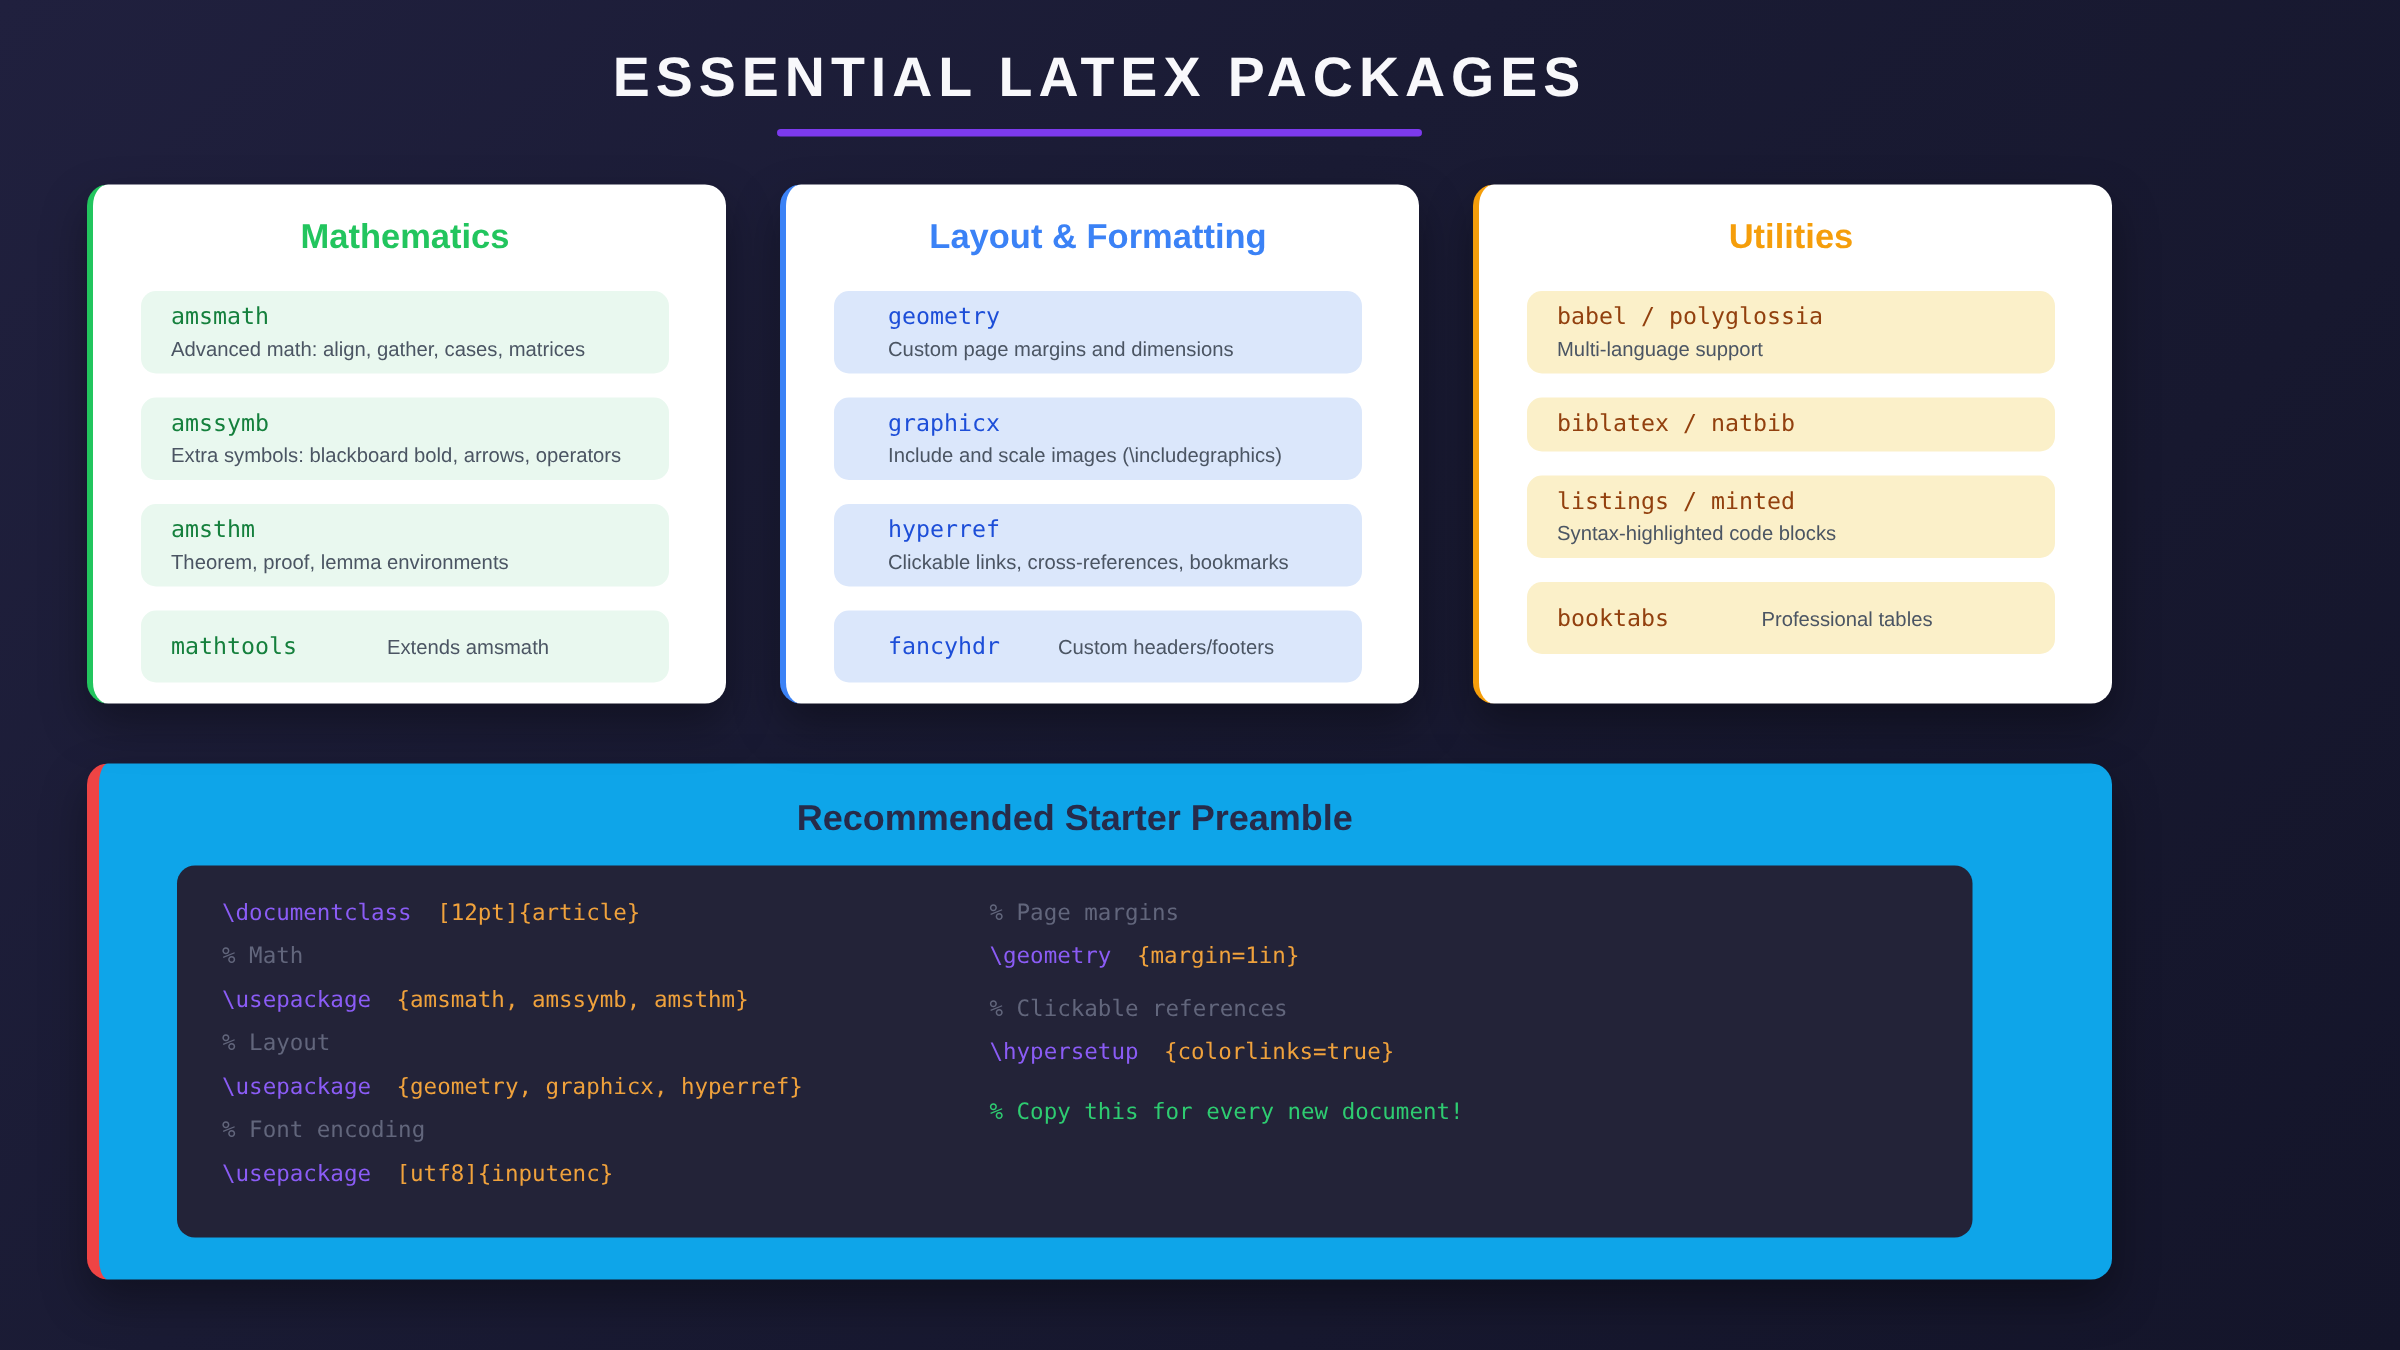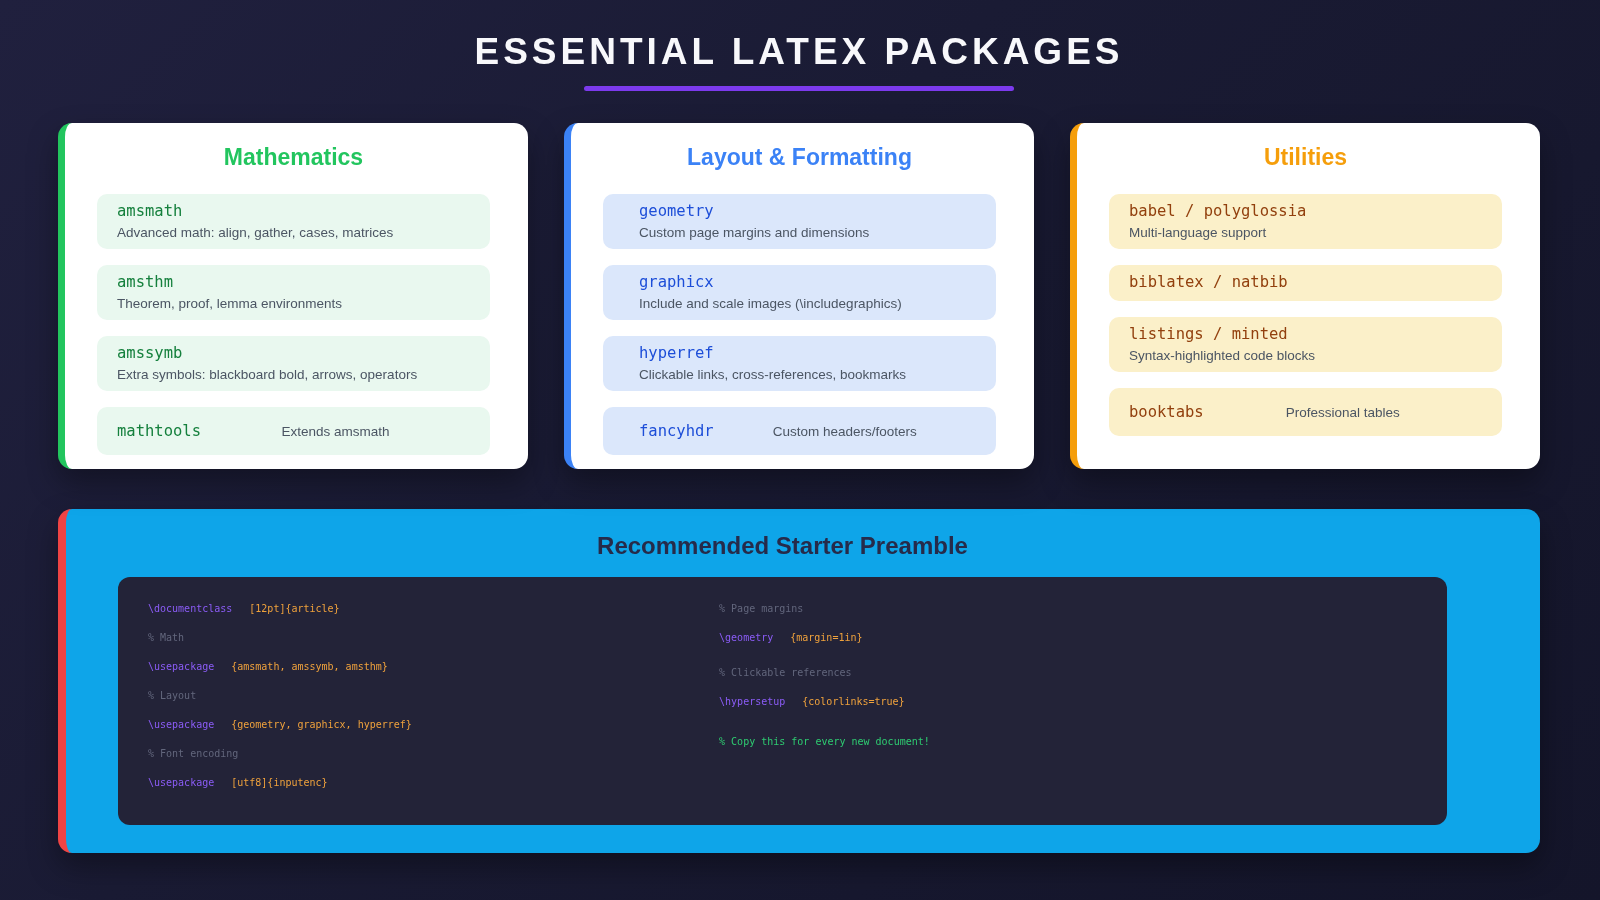--- a/index.html
+++ b/index.html
@@ -1,21 +1,21 @@
 <!DOCTYPE html>
 <html><head>
 <meta charset="utf-8">
 <style>
   * { margin: 0; padding: 0; box-sizing: border-box; }
   html, body { width: 1600px; height: 900px; overflow: hidden; }
   body {
     font-family: "Liberation Sans", sans-serif;
     background: linear-gradient(135deg, #20203e 0%, #1a1b34 40%, #14152a 100%);
   }
-  .content { width: 1482px; margin: 0 auto 0 58px; }
+  .content { width: 1350px; margin: 0 auto 0 58px; }
 
   
   .header { padding-top: 30px; text-align: center; }
   .page-title {
     color: #f8f8fb;
     font-size: 37px;
     font-weight: 800;
     letter-spacing: 4px;
     line-height: 44px;
   }
@@ -29,21 +29,21 @@
   
   .cards-row {
     margin-top: 32px;
     display: grid;
     grid-template-columns: repeat(3, 1fr);
     gap: 36px;
   }
   .card {
     background: #ffffff;
     border-radius: 14px;
-    border-left: 7px solid #f97316;
+    border-left: 4px solid #f97316;
     padding: 20px 38px 14px 32px;
     box-shadow: 0 14px 30px rgba(0,0,0,0.35);
   }
   .card--green  { border-left-color: #22c55e; }
   .card--blue   { border-left-color: #3b82f6; }
   .card--orange { border-left-color: #f59e0b; }
   .card-title {
     text-align: center;
     font-size: 23px;
     font-weight: 700;
@@ -104,21 +104,21 @@
   }
   .code-panel {
     background: #232338;
     border-radius: 12px;
     padding: 17px 30px 28px;
     display: grid;
     grid-template-columns: 45% 55%;
   }
   .code-line {
     font-family: "DejaVu Sans Mono", monospace;
-    font-size: 10px;
+    font-size: 15px;
     line-height: 29px;
     white-space: pre;
   }
   .tok-cmd  { color: #8b5cf6; }
   .tok-args { color: #f0a23c; margin-left: 17px; }
   .tok-comment { color: #62667c; }
   .tok-comment-green { color: #2ecc71; }
   .mt-sm { margin-top: 6px; }
   .mt-lg { margin-top: 11px; }
 </style>
@@ -134,26 +134,26 @@
 
   <div class="cards-row">
 
     <section class="card card--green">
       <h2 class="card-title">Mathematics</h2>
       <div class="pkg-item">
         <div class="pkg-name">amsmath</div>
         <div class="pkg-desc">Advanced math: align, gather, cases, matrices</div>
       </div>
       <div class="pkg-item">
+        <div class="pkg-name">amssymb</div>
+        <div class="pkg-desc">Extra symbols: blackboard bold, arrows, operators</div>
+      </div>
+      <div class="pkg-item">
         <div class="pkg-name">amsthm</div>
         <div class="pkg-desc">Theorem, proof, lemma environments</div>
-      </div>
-      <div class="pkg-item">
-        <div class="pkg-name">amssymb</div>
-        <div class="pkg-desc">Extra symbols: blackboard bold, arrows, operators</div>
       </div>
       <div class="pkg-item pkg-item--inline">
         <span class="pkg-name">mathtools</span>
         <span class="pkg-desc">Extends amsmath</span>
       </div>
     </section>
 
     <section class="card card--blue">
       <h2 class="card-title">Layout &amp; Formatting</h2>
       <div class="pkg-item">

